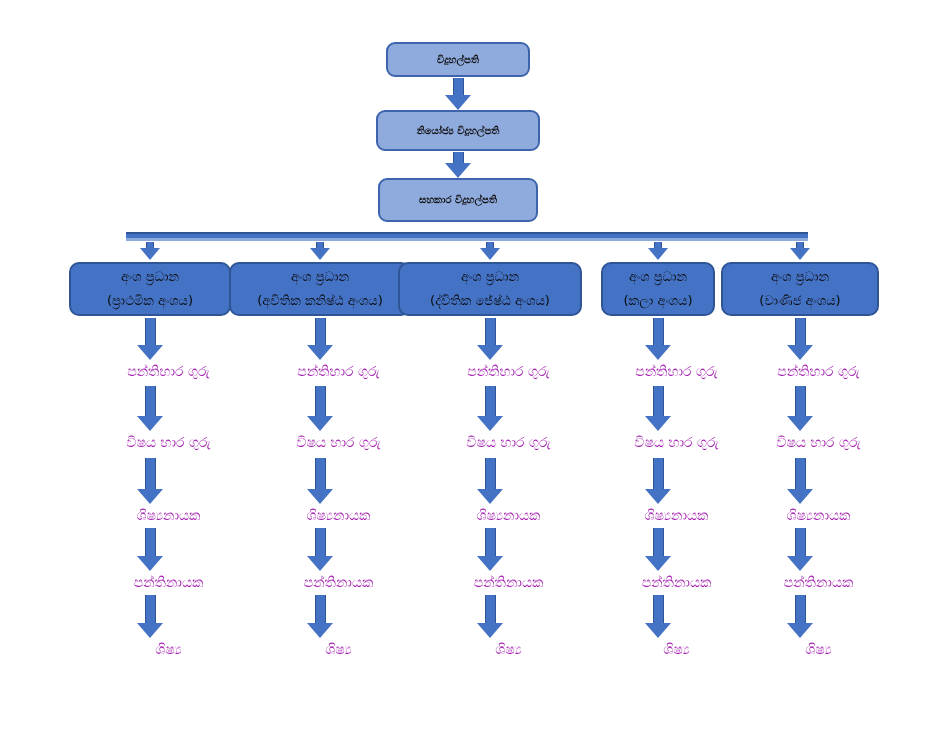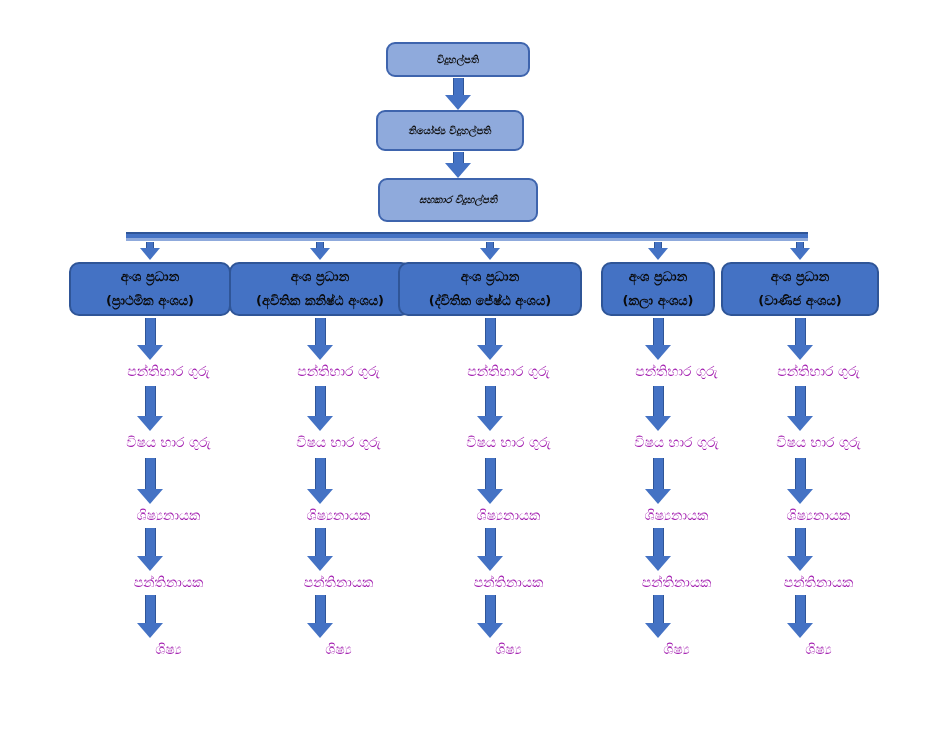--- a/index.html
+++ b/index.html
@@ -15,22 +15,22 @@
     font-family:"DejaVu Sans","Liberation Sans",sans-serif;color:var(--tx);
   }
   
   .node{
     position:absolute;background:var(--lt);border:2px solid var(--lbd);
     border-radius:9px;display:flex;align-items:center;justify-content:center;
     font-size:10px;font-weight:600;color:var(--tx);box-sizing:border-box;
     text-align:center;white-space:nowrap;
   }
   #n1{left:386px;top:42px;width:144px;height:35px;}
-  #n2{left:376px;top:110px;width:148px;height:41px;}
-  #n3{left:378px;top:178px;width:160px;height:44px;font-style:italic;}
+  #n2{left:376px;top:110px;width:164px;height:41px;}
+  #n3{left:378px;top:178px;width:160px;height:44px;}
   
   .varrow{display:flex;flex-direction:column;align-items:center;}
   .varrow .shaft{width:11px;background:var(--dk);border-left:1px solid var(--bd);border-right:1px solid var(--bd);box-sizing:border-box;}
   .varrow .head{width:0;height:0;border-left:13px solid transparent;border-right:13px solid transparent;border-top:15px solid var(--dk);}
   .abs{position:absolute;}
   #ta1{left:445px;top:78px;}  #ta1 .shaft{height:17px;}
   #ta2{left:445px;top:152px;} #ta2 .shaft{height:11px;}
   
   #hbar{
     position:absolute;left:126px;top:232px;width:682px;height:9px;
@@ -40,21 +40,21 @@
   .drop .shaft{width:8px;height:6px;}
   .drop .head{border-left:10px solid transparent;border-right:10px solid transparent;border-top:12px solid var(--dk);}
   #d1{left:140px;top:242px;} #d2{left:310px;top:242px;} #d3{left:480px;top:242px;}
   #d4{left:648px;top:242px;} #d5{left:790px;top:242px;}
   
   .col{position:absolute;top:262px;width:200px;display:flex;flex-direction:column;align-items:center;}
   #col1{left:50px;} #col2{left:220px;} #col3{left:390px;} #col4{left:558px;} #col5{left:700px;}
   .branch-box{
     height:54px;border-radius:10px;background:var(--dk);border:2px solid var(--bd);
     color:#0a0a0a;display:flex;flex-direction:column;justify-content:center;gap:8px;
-    text-align:center;font-size:13px;font-weight:700;box-sizing:border-box;
+    text-align:center;font-size:13px;font-weight:400;box-sizing:border-box;
     padding:2px 3px;white-space:nowrap;
   }
   #col1 .branch-box{width:162px;}
   #col2 .branch-box{width:182px;}
   #col3 .branch-box{width:184px;}
   #col4 .branch-box{width:114px;}
   #col5 .branch-box{width:158px;}
   .ca1{margin-top:2px;} .ca1 .shaft{height:27px;}
   .ca2{margin-top:6px;} .ca2 .shaft{height:30px;}
   .ca3{margin-top:7px;} .ca3 .shaft{height:31px;}

